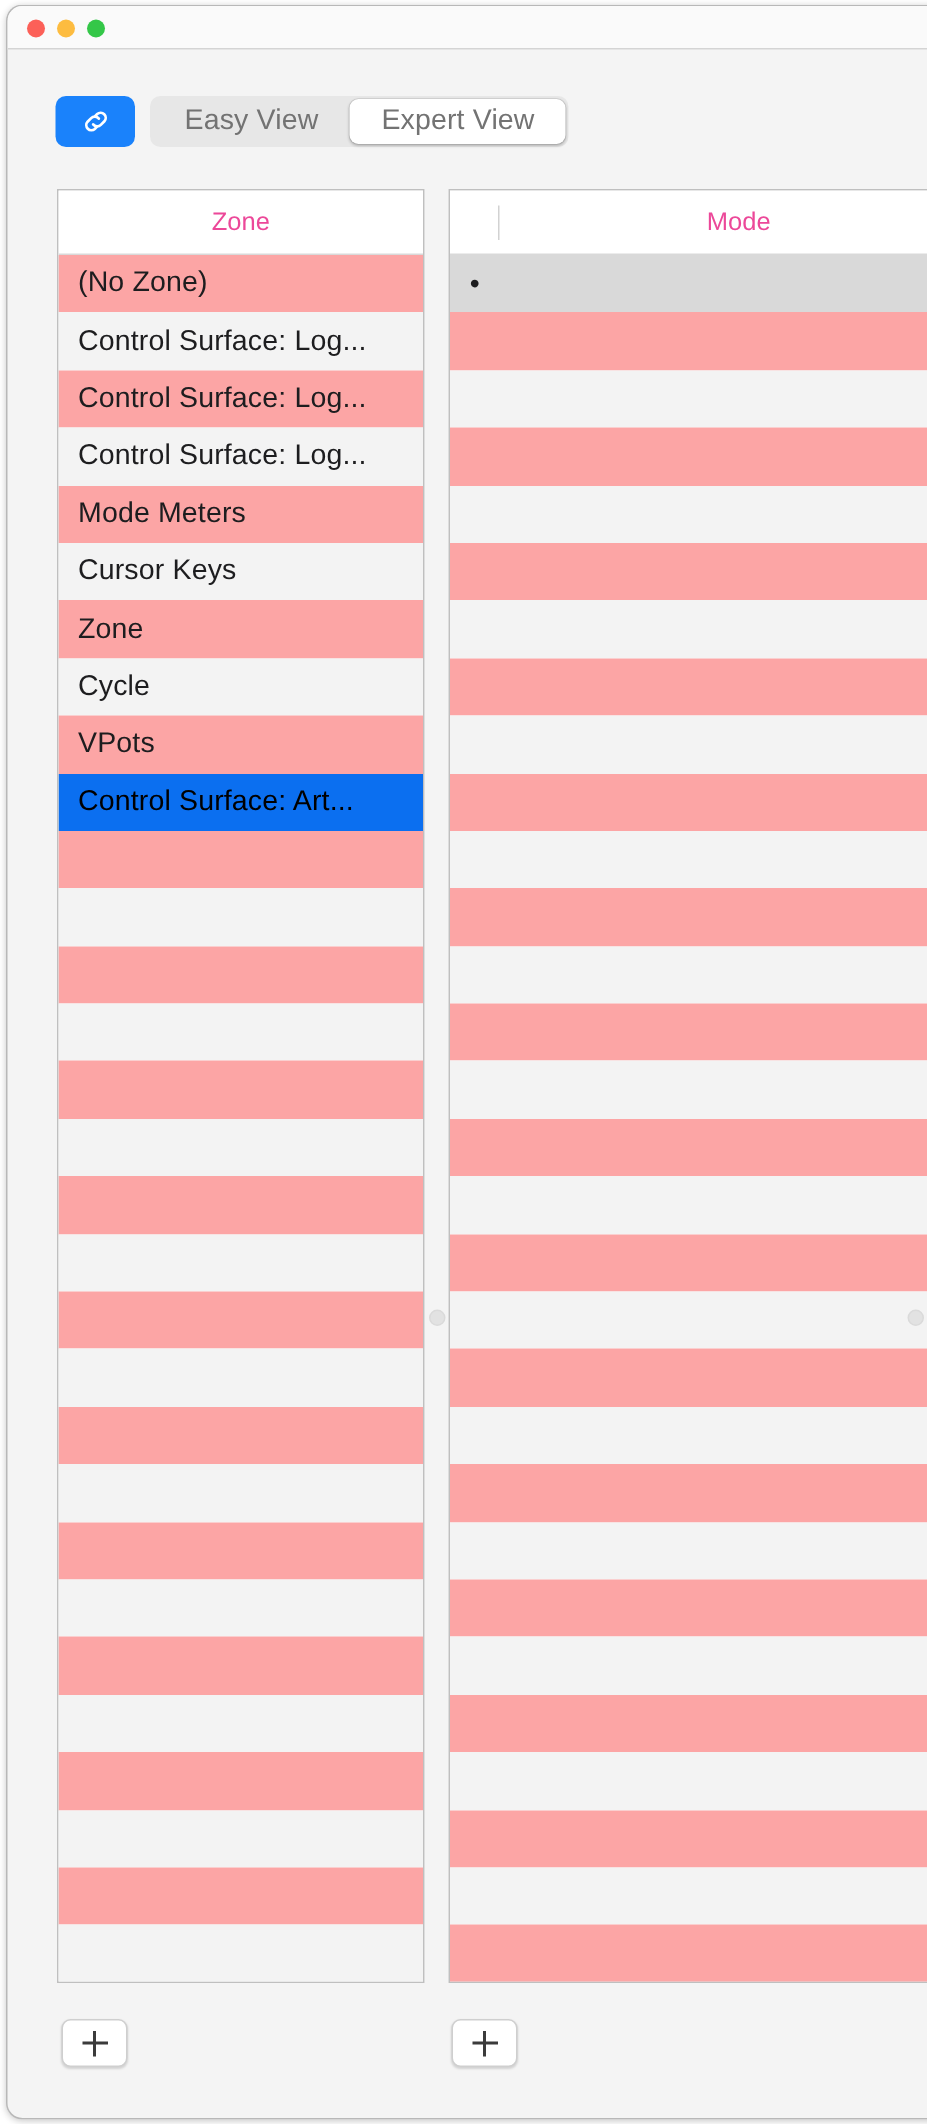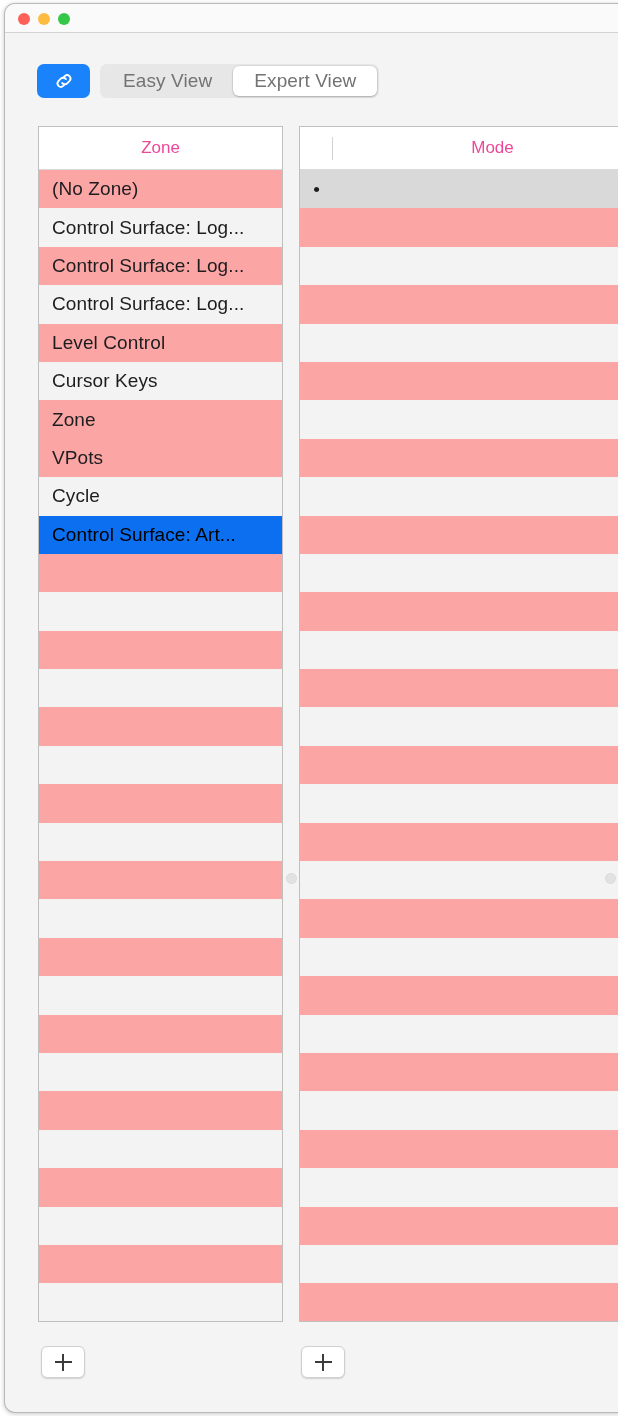--- a/index.html
+++ b/index.html
@@ -274,33 +274,33 @@
           <div class="row even">
             <span class="row-label">Control Surface: Log...</span>
           </div>
           <div class="row odd">
             <span class="row-label">Control Surface: Log...</span>
           </div>
           <div class="row even">
             <span class="row-label">Control Surface: Log...</span>
           </div>
           <div class="row odd">
-            <span class="row-label">Level Control</span>
+            <span class="row-label">Mode Meters</span>
           </div>
           <div class="row even">
             <span class="row-label">Cursor Keys</span>
           </div>
           <div class="row odd">
             <span class="row-label">Zone</span>
           </div>
+          <div class="row even">
+            <span class="row-label">Cycle</span>
+          </div>
           <div class="row odd">
             <span class="row-label">VPots</span>
-          </div>
-          <div class="row even">
-            <span class="row-label">Cycle</span>
           </div>
           <div class="row even sel-active">
             <span class="row-label">Control Surface: Art...</span>
           </div>
           <div class="row odd">
             <span class="row-label"></span>
           </div>
           <div class="row even">
             <span class="row-label"></span>
           </div>

